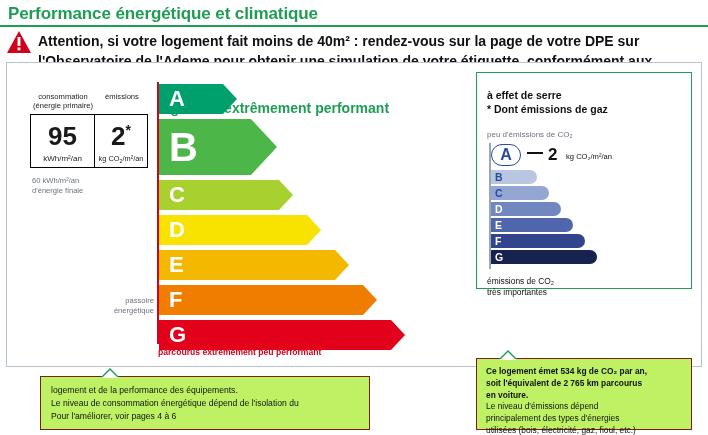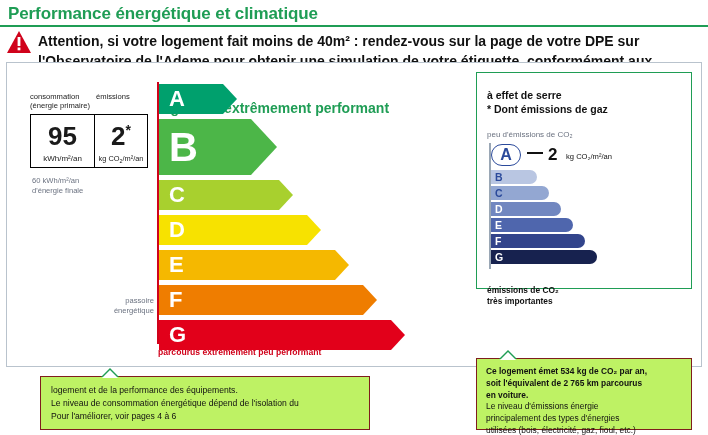--- a/index.html
+++ b/index.html
@@ -83,20 +83,21 @@
 
   .col-labels {
     position: absolute;
     left: 30px; top: 92px;
     width: 118px;
     display: flex;
   }
   .col-lab {
     font-size: 7.6px;
     line-height: 1.25;
+    text-align: center;
     color: #222;
   }
   .col-lab.a { width: 66px; }
   .col-lab.b { width: 52px; }
 
   .valbox {
     position: absolute;
     top: 114px;
     border: 1px solid #000;
     box-sizing: border-box;
@@ -262,25 +263,24 @@
     color: #fff;
     font-size: 10.5px;
     font-weight: bold;
     line-height: 14px;
     padding-left: 4px;
     box-sizing: border-box;
     border-radius: 0 7px 7px 0;
   }
   .ges-foot {
     position: absolute;
-    left: 487px; top: 285px;
+    left: 487px; top: 276px;
     font-size: 8.4px;
     line-height: 1.3;
     color: #111;
-    font-weight: bold;
   }
 
   
   .callout {
     position: absolute;
     border: 1px solid #7f1d1d;
     box-sizing: border-box;
     background: #bef264;
   }
   .callout .tri {
@@ -440,18 +440,18 @@
     <div>Le niveau de consommation énergétique dépend de l'isolation du</div>
     <div>Pour l'améliorer, voir pages 4 à 6</div>
   </div>
 
   <div class="callout cb-right">
     <div class="tri" style="left: 22px;"></div>
     <div class="tri-in" style="left: 23px;"></div>
     <div class="bold">Ce logement émet 534 kg de CO₂ par an,</div>
     <div class="bold">soit l'équivalent de 2 765 km parcourus</div>
     <div class="bold">en voiture.</div>
-    <div>Le niveau d'émissions énergie</div>
+    <div>Le niveau d'émissions dépend</div>
     <div>principalement des types d'énergies</div>
     <div>utilisées (bois, électricité, gaz, fioul, etc.)</div>
   </div>
 
 </div>
 
 </body></html>

